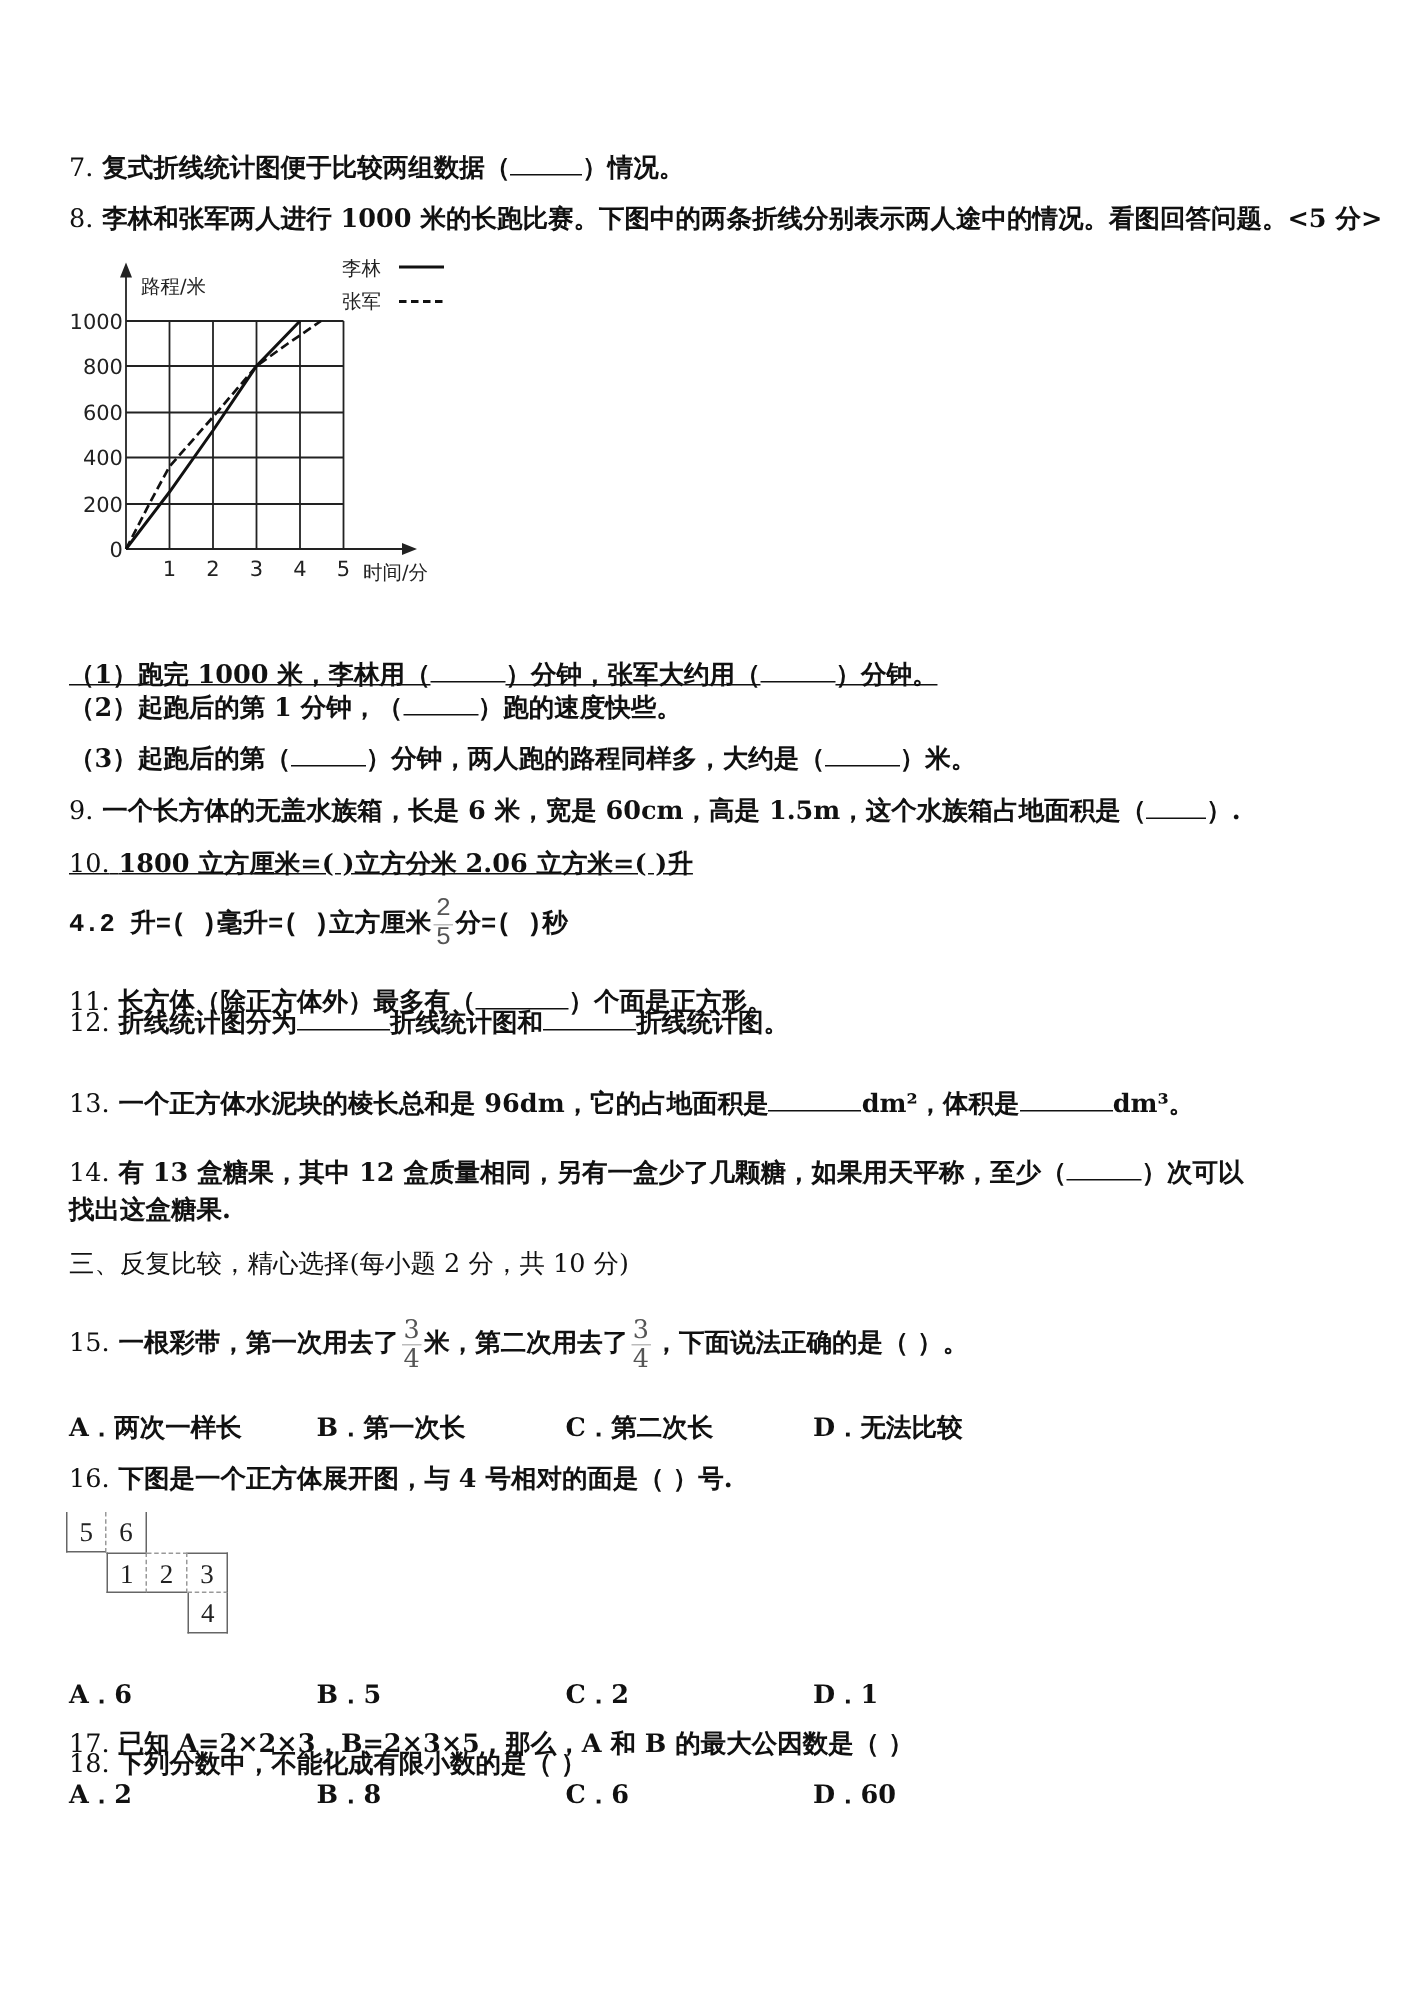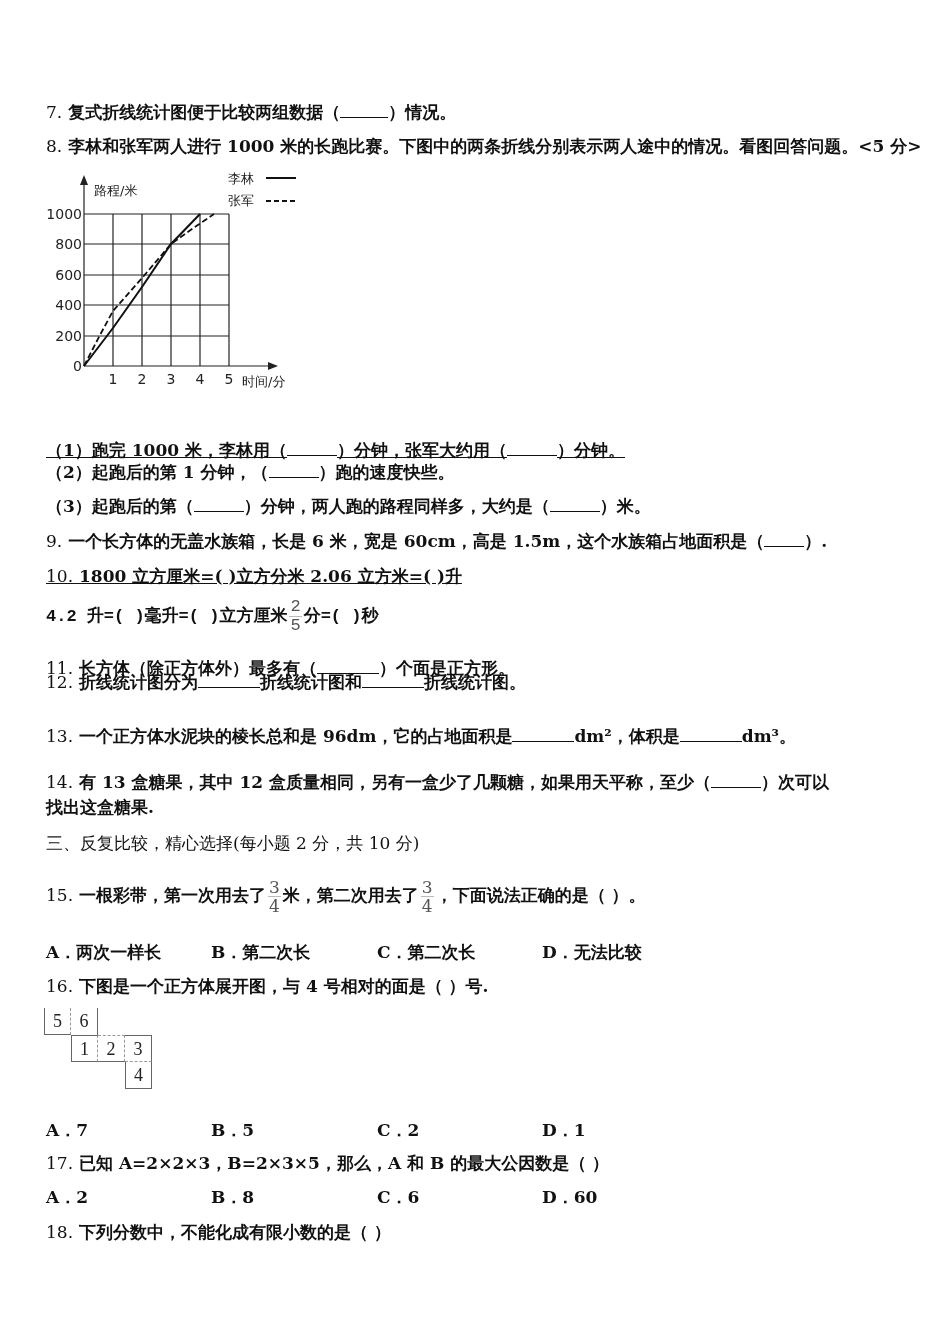--- a/index.html
+++ b/index.html
@@ -134,53 +134,53 @@
 </div>
 
 <div class="line" style="top:833px; font-weight:normal;">三、反复比较，精心选择(每小题 2 分，共 10 分)</div>
 
 <div class="line" style="top:878px;">
   <span class="num">15.</span>
   <span>一根彩带，第一次用去了</span><span class="frac"><span class="n">3</span><span class="d">4</span></span><span>米，第二次用去了</span><span class="frac"><span class="n">3</span><span class="d">4</span></span><span>，下面说法正确的是（   ）。</span>
 </div>
 <div class="line" style="top:942px; width:860px;">
   <span class="opt" style="left:0">A．两次一样长</span>
-  <span class="opt" style="left:165px">B．第二次长</span>
+  <span class="opt" style="left:165px">B．第一次长</span>
   <span class="opt" style="left:331px">C．第二次长</span>
   <span class="opt" style="left:496px">D．无法比较</span>
 </div>
 
 <div class="line" style="top:976px;">
   <span class="num">16.</span>
   <span>下图是一个正方体展开图，与 4 号相对的面是（    ）号.</span>
 </div>
 
 <div id="net">
   <div class="cell" style="left:0;top:0;border-left:1px solid #666;border-bottom:1px solid #666;border-right:1px dashed #999;">5</div>
   <div class="cell" style="left:27px;top:0;border-right:1px solid #666;">6</div>
   <div class="cell" style="left:27px;top:27px;border-left:1px solid #666;border-top:1px solid #666;border-bottom:1px solid #666;border-right:1px dashed #999;">1</div>
   <div class="cell" style="left:54px;top:27px;border-top:1px dashed #999;border-bottom:1px solid #666;border-right:1px dashed #999;">2</div>
   <div class="cell" style="left:81px;top:27px;border-top:1px solid #666;border-right:1px solid #666;border-bottom:1px dashed #999;">3</div>
   <div class="cell" style="left:81px;top:54px;border-left:1px solid #666;border-right:1px solid #666;border-bottom:1px solid #666;">4</div>
 </div>
 
 <div class="line" style="top:1120px; width:860px;">
-  <span class="opt" style="left:0">A．7</span>
+  <span class="opt" style="left:0">A．6</span>
   <span class="opt" style="left:165px">B．5</span>
   <span class="opt" style="left:331px">C．2</span>
   <span class="opt" style="left:496px">D．1</span>
 </div>
 
 <div class="line" style="top:1153px;">
   <span class="num">17.</span>
   <span>已知 A=2×2×3，B=2×3×5，那么，A 和 B 的最大公因数是（    ）</span>
 </div>
 <div class="line" style="top:1187px; width:860px;">
   <span class="opt" style="left:0">A．2</span>
   <span class="opt" style="left:165px">B．8</span>
   <span class="opt" style="left:331px">C．6</span>
   <span class="opt" style="left:496px">D．60</span>
 </div>
 
-<div class="line" style="top:1222px;">
+<div class="line" style="top:1166px;">
   <span class="num">18.</span>
   <span>下列分数中，不能化成有限小数的是（      ）</span>
 </div>
 
 </body></html>

